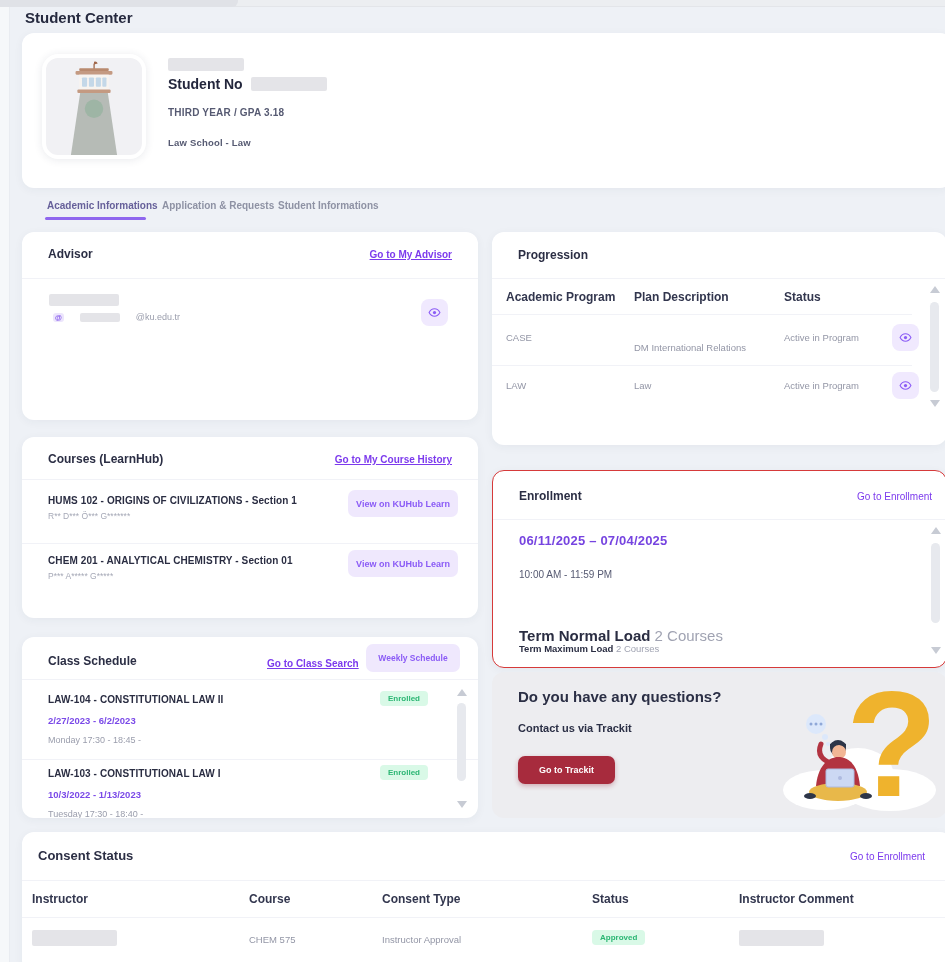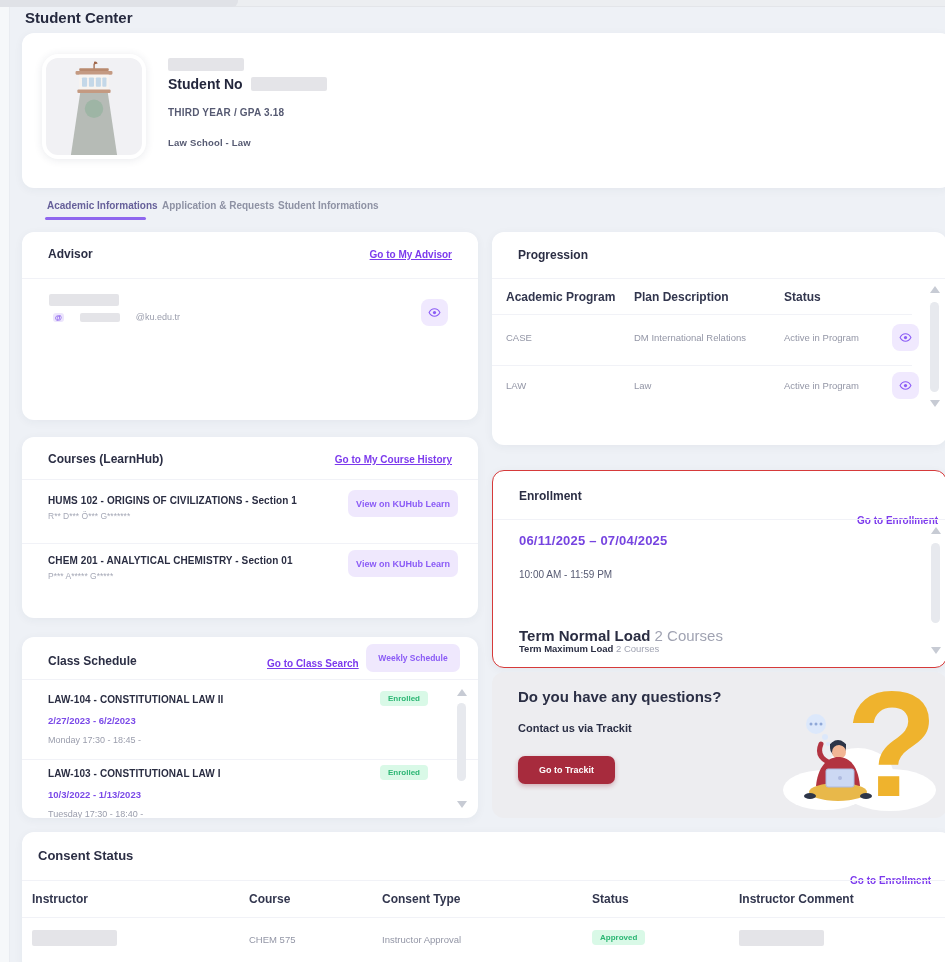--- a/index.html
+++ b/index.html
@@ -11,21 +11,21 @@
   .topstrip .tabghost { position:absolute; left:0; top:0; width:238px; height:7px; background:#e0e2e7; border-radius:0 0 6px 0; }
   .leftsliver { position:absolute; left:0; top:7px; width:10px; height:955px; background:#f6f8fa; border-right:1px solid #e9ecf1; }
 
   .page-title { position:absolute; left:25px; top:9px; font-size:15px; font-weight:bold; color:#262a3f; }
 
   .card { position:absolute; background:#fff; border-radius:12px; box-shadow:0 2px 10px rgba(40,50,80,.05); }
   .card-title { font-size:12px; font-weight:bold; color:#2b2e44; }
   .divider { position:absolute; left:0; width:100%; height:1px; background:#f1f2f7; }
 
   .link { font-size:10px; font-weight:bold; color:#7c3aed; text-decoration:underline; cursor:pointer; }
-  .link-plain { font-size:10px; font-weight:bold; color:#7c3aed; cursor:pointer;margin-top:24px; }
+  .link-plain { font-size:10px; font-weight:normal; color:#7c3aed; cursor:pointer; }
 
   .redact { background:#e4e4e8; border-radius:2px; display:inline-block; }
 
   .lav-btn { background:#efe8fd; color:#8b5cf6; font-weight:bold; border:none; border-radius:7px; font-size:9px; font-family:"Liberation Sans",sans-serif; cursor:pointer; }
   .eye-btn { position:absolute; width:27px; height:27px; background:#f0e9fe; border:none; border-radius:8px; cursor:pointer; display:flex; align-items:center; justify-content:center; }
 
   .badge-green { display:inline-block; background:#d9f9e7; color:#2bb673; font-size:8px; font-weight:bold; padding:3px 8px; border-radius:4px; }
 
   .tab { position:absolute; top:200px; font-size:10px; font-weight:bold; color:#8e92a4; cursor:pointer; }
   .tab.active { color:#66609a; }
@@ -153,21 +153,21 @@
   <div class="card" style="left:492px; top:232px; width:455px; height:213px;">
     <div class="card-title" style="position:absolute; left:26px; top:16px;">Progression</div>
     <div class="divider" style="top:46px;"></div>
     <div class="th" style="left:14px; top:58px;">Academic Program</div>
     <div class="th" style="left:142px; top:58px;">Plan Description</div>
     <div class="th" style="left:292px; top:58px;">Status</div>
     <div class="divider" style="top:82px; width:420px;"></div>
 
     <div>
       <div class="td" style="left:14px; top:100px;">CASE</div>
-      <div class="td" style="left:142px; top:100px;">DM International Relations</div>
+      <div class="td" style="left:142px; top:110px;">DM International Relations</div>
       <div class="td" style="left:292px; top:100px;">Active in Program</div>
       <button class="eye-btn" style="left:400px; top:92px;">
         <svg width="13" height="13" viewBox="0 0 24 24">
             <path d="M12 5C5.5 5 2 12 2 12s3.5 7 10 7 10-7 10-7-3.5-7-10-7z" fill="none" stroke="#8b5cf6" stroke-width="2"></path>
             <circle cx="12" cy="12" r="3" fill="#8b5cf6"></circle>
           </svg>
       </button>
     </div>
     <div class="divider" style="top:133px; width:420px;"></div>
     <div>

